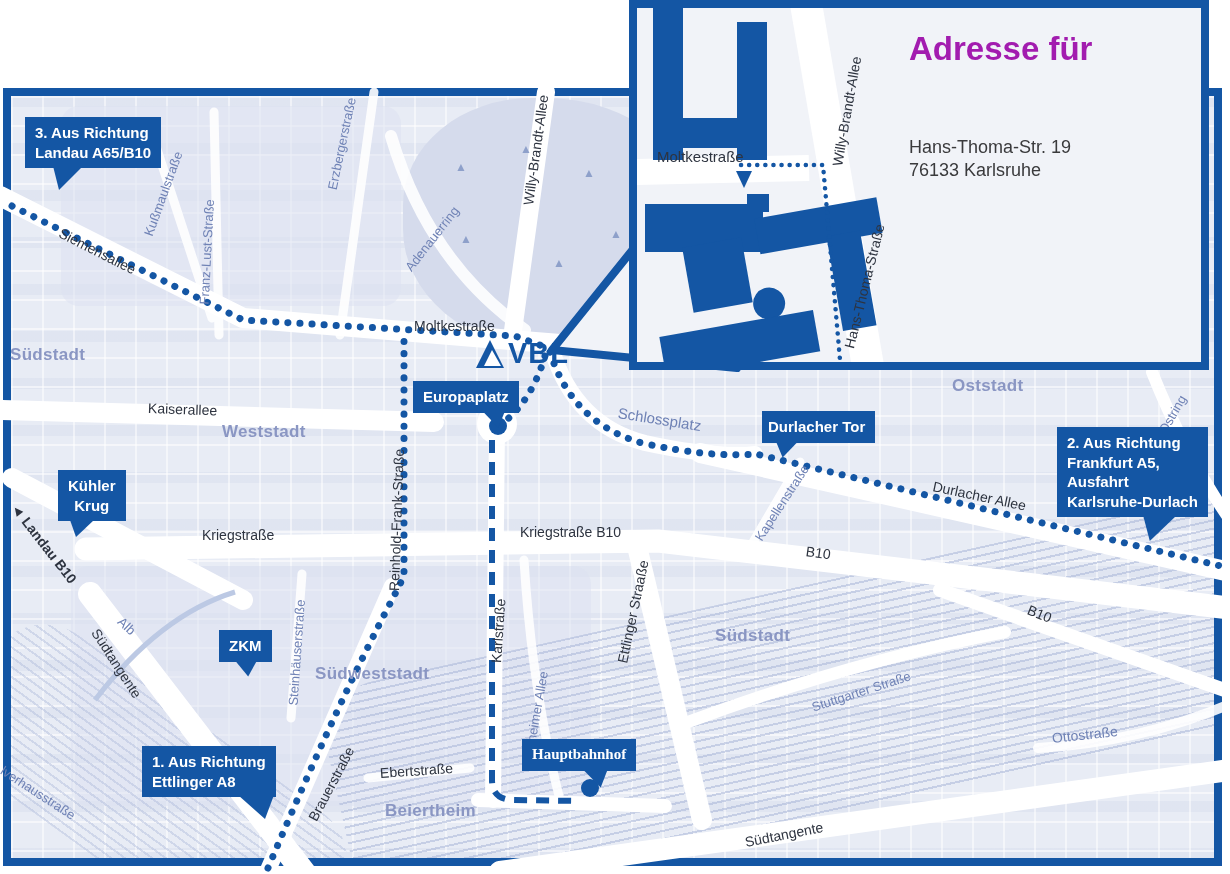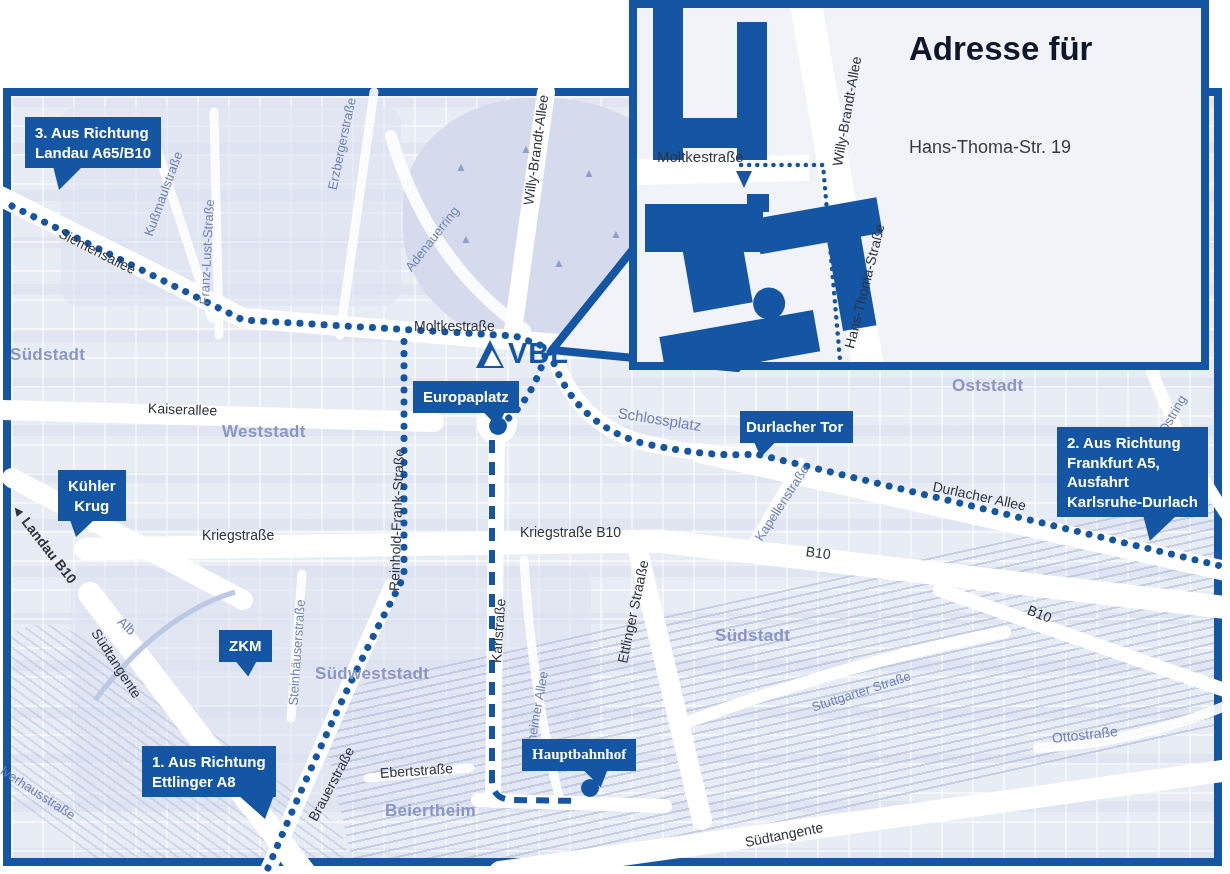--- a/index.html
+++ b/index.html
@@ -35,21 +35,21 @@
   .pin span{display:block;}
   .pin-tail{position:absolute;background:#1456a4;}
   
   #vbl{position:absolute;left:475px;top:337px;display:flex;align-items:center;z-index:6;}
   #vbl .word{color:#1456a4;font-size:29px;font-weight:bold;letter-spacing:1px;margin-left:3px;}
   
   #beak{z-index:8;}
   #inset{position:absolute;left:629px;top:0px;width:564px;height:354px;
          border:8px solid #1456a4;background:#f1f3f8;z-index:9;overflow:hidden;}
   #inset .lbl{transform-origin:0 50%;}
-  #inset-title{position:absolute;left:272px;top:22px;color:#0f172a;font-size:33px;
+  #inset-title{position:absolute;left:272px;top:22px;color:#a21caf;font-size:33px;
                font-weight:bold;line-height:1.15;}
   #inset-addr{position:absolute;left:272px;top:128px;color:#3a3a3c;font-size:18px;line-height:1.3;}
 </style>
 </head>
 <body>
 
 <div id="map">
   <div id="map-inner"></div>
   <div class="patch" style="left:50px;top:10px;width:340px;height:200px;"></div>
   <div class="patch" style="left:60px;top:470px;width:520px;height:240px;"></div>
@@ -161,21 +161,21 @@
   <span>3. Aus Richtung</span>
   <span>Landau A65/B10</span>
   <span class="pin-tail" style="left:28px;bottom:-22px;width:30px;height:24px;clip-path:polygon(0 0,100% 0,20% 100%);"></span>
 </div>
 
 <div class="pin" style="left:413px;top:381px;">
   <span>Europaplatz</span>
   <span class="pin-tail" style="right:14px;bottom:-15px;width:22px;height:16px;clip-path:polygon(0 0,100% 0,70% 100%);"></span>
 </div>
 
-<div class="pin" style="left:740px;top:411px;padding-left:6px;">
+<div class="pin" style="left:762px;top:411px;padding-left:6px;">
   <span>Durlacher Tor</span>
   <span class="pin-tail" style="left:14px;bottom:-15px;width:22px;height:16px;clip-path:polygon(0 0,100% 0,30% 100%);"></span>
 </div>
 
 <div class="pin" style="left:1057px;top:427px;">
   <span>2. Aus Richtung</span>
   <span>Frankfurt A5,</span>
   <span>Ausfahrt</span>
   <span>Karlsruhe-Durlach</span>
   <span class="pin-tail" style="left:86px;bottom:-24px;width:34px;height:26px;clip-path:polygon(0 0,100% 0,20% 100%);"></span>
@@ -232,14 +232,15 @@
     <polygon points="99,163 115,163 107,180" fill="#1456a4"></polygon>
   </svg>
   <div class="lbl dark" style="left:20px;top:140px;font-size:15px;">Moltkestraße</div>
   <div class="lbl dark" style="left:200px;top:150px;transform:rotate(-80deg);font-size:14px;">Willy-Brandt-Allee</div>
   <div class="lbl dark" style="left:212px;top:332px;transform:rotate(-76deg);font-size:14px;">Hans-Thoma-Straße</div>
   <div id="inset-title">
     <div>Adresse für</div>
   </div>
   <div id="inset-addr">
     <div>Hans-Thoma-Str. 19</div>
+    <div>76133 Karlsruhe</div>
   </div>
 </div>
 
 </body></html>

